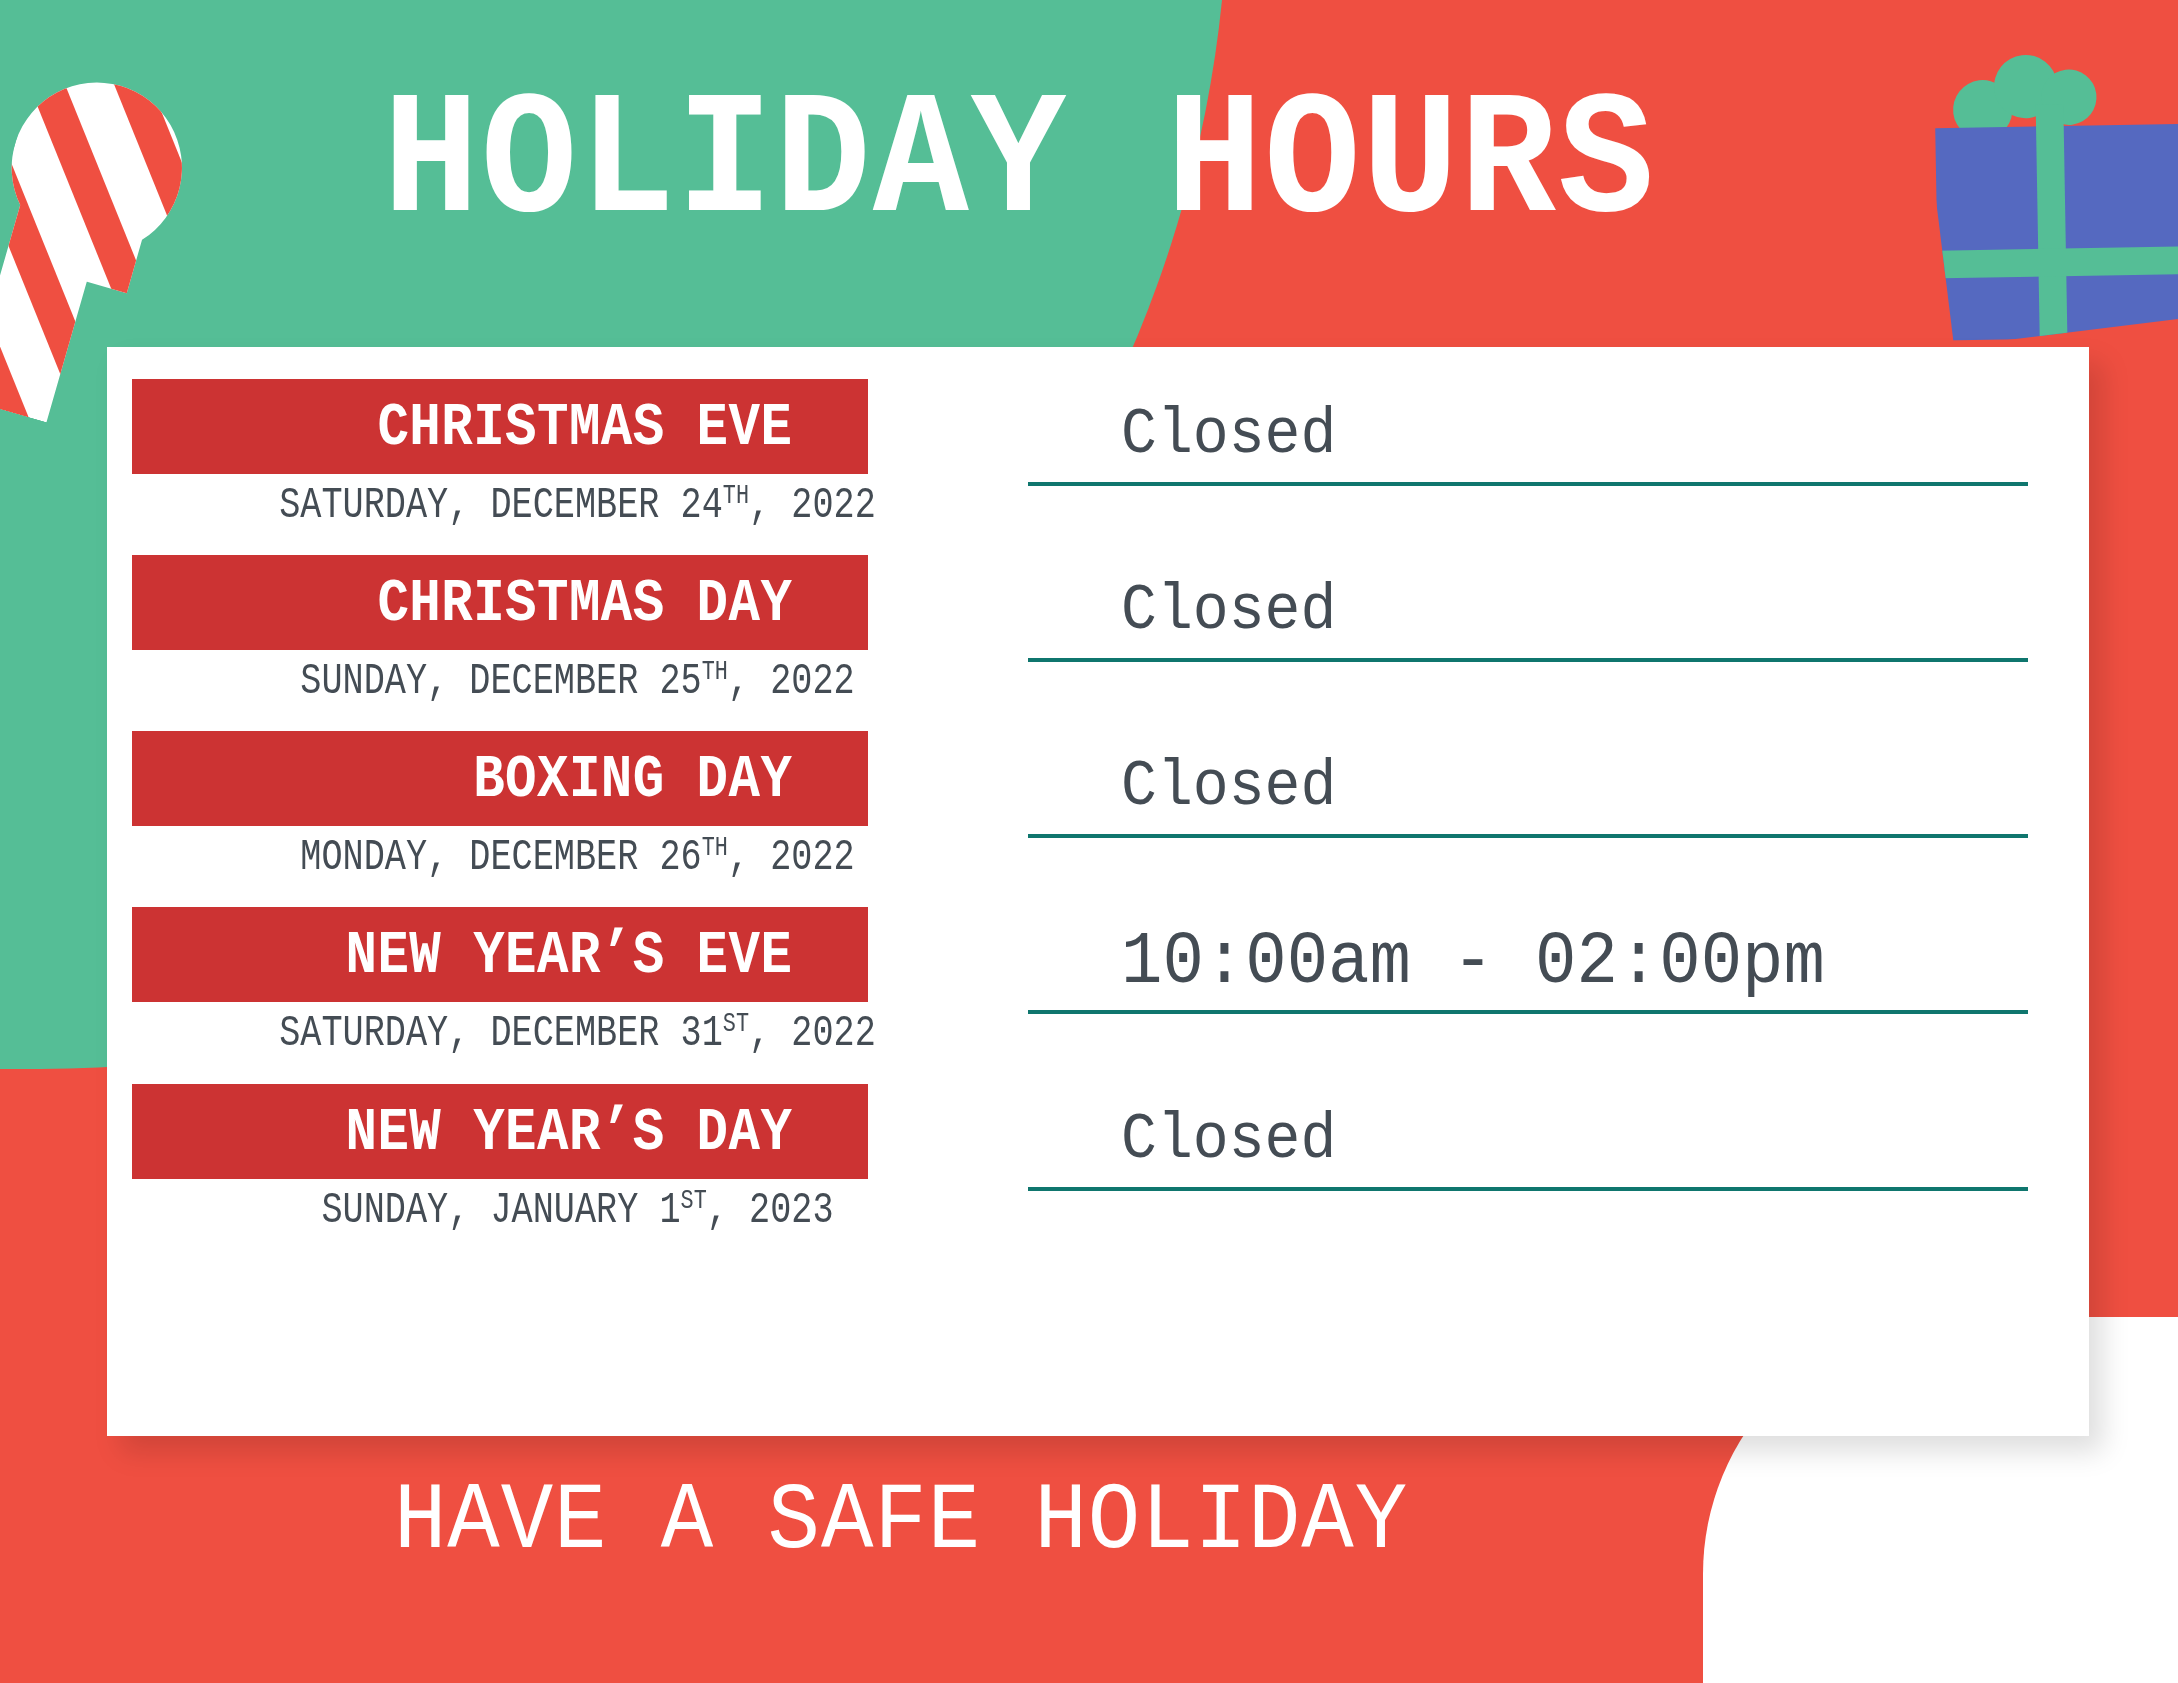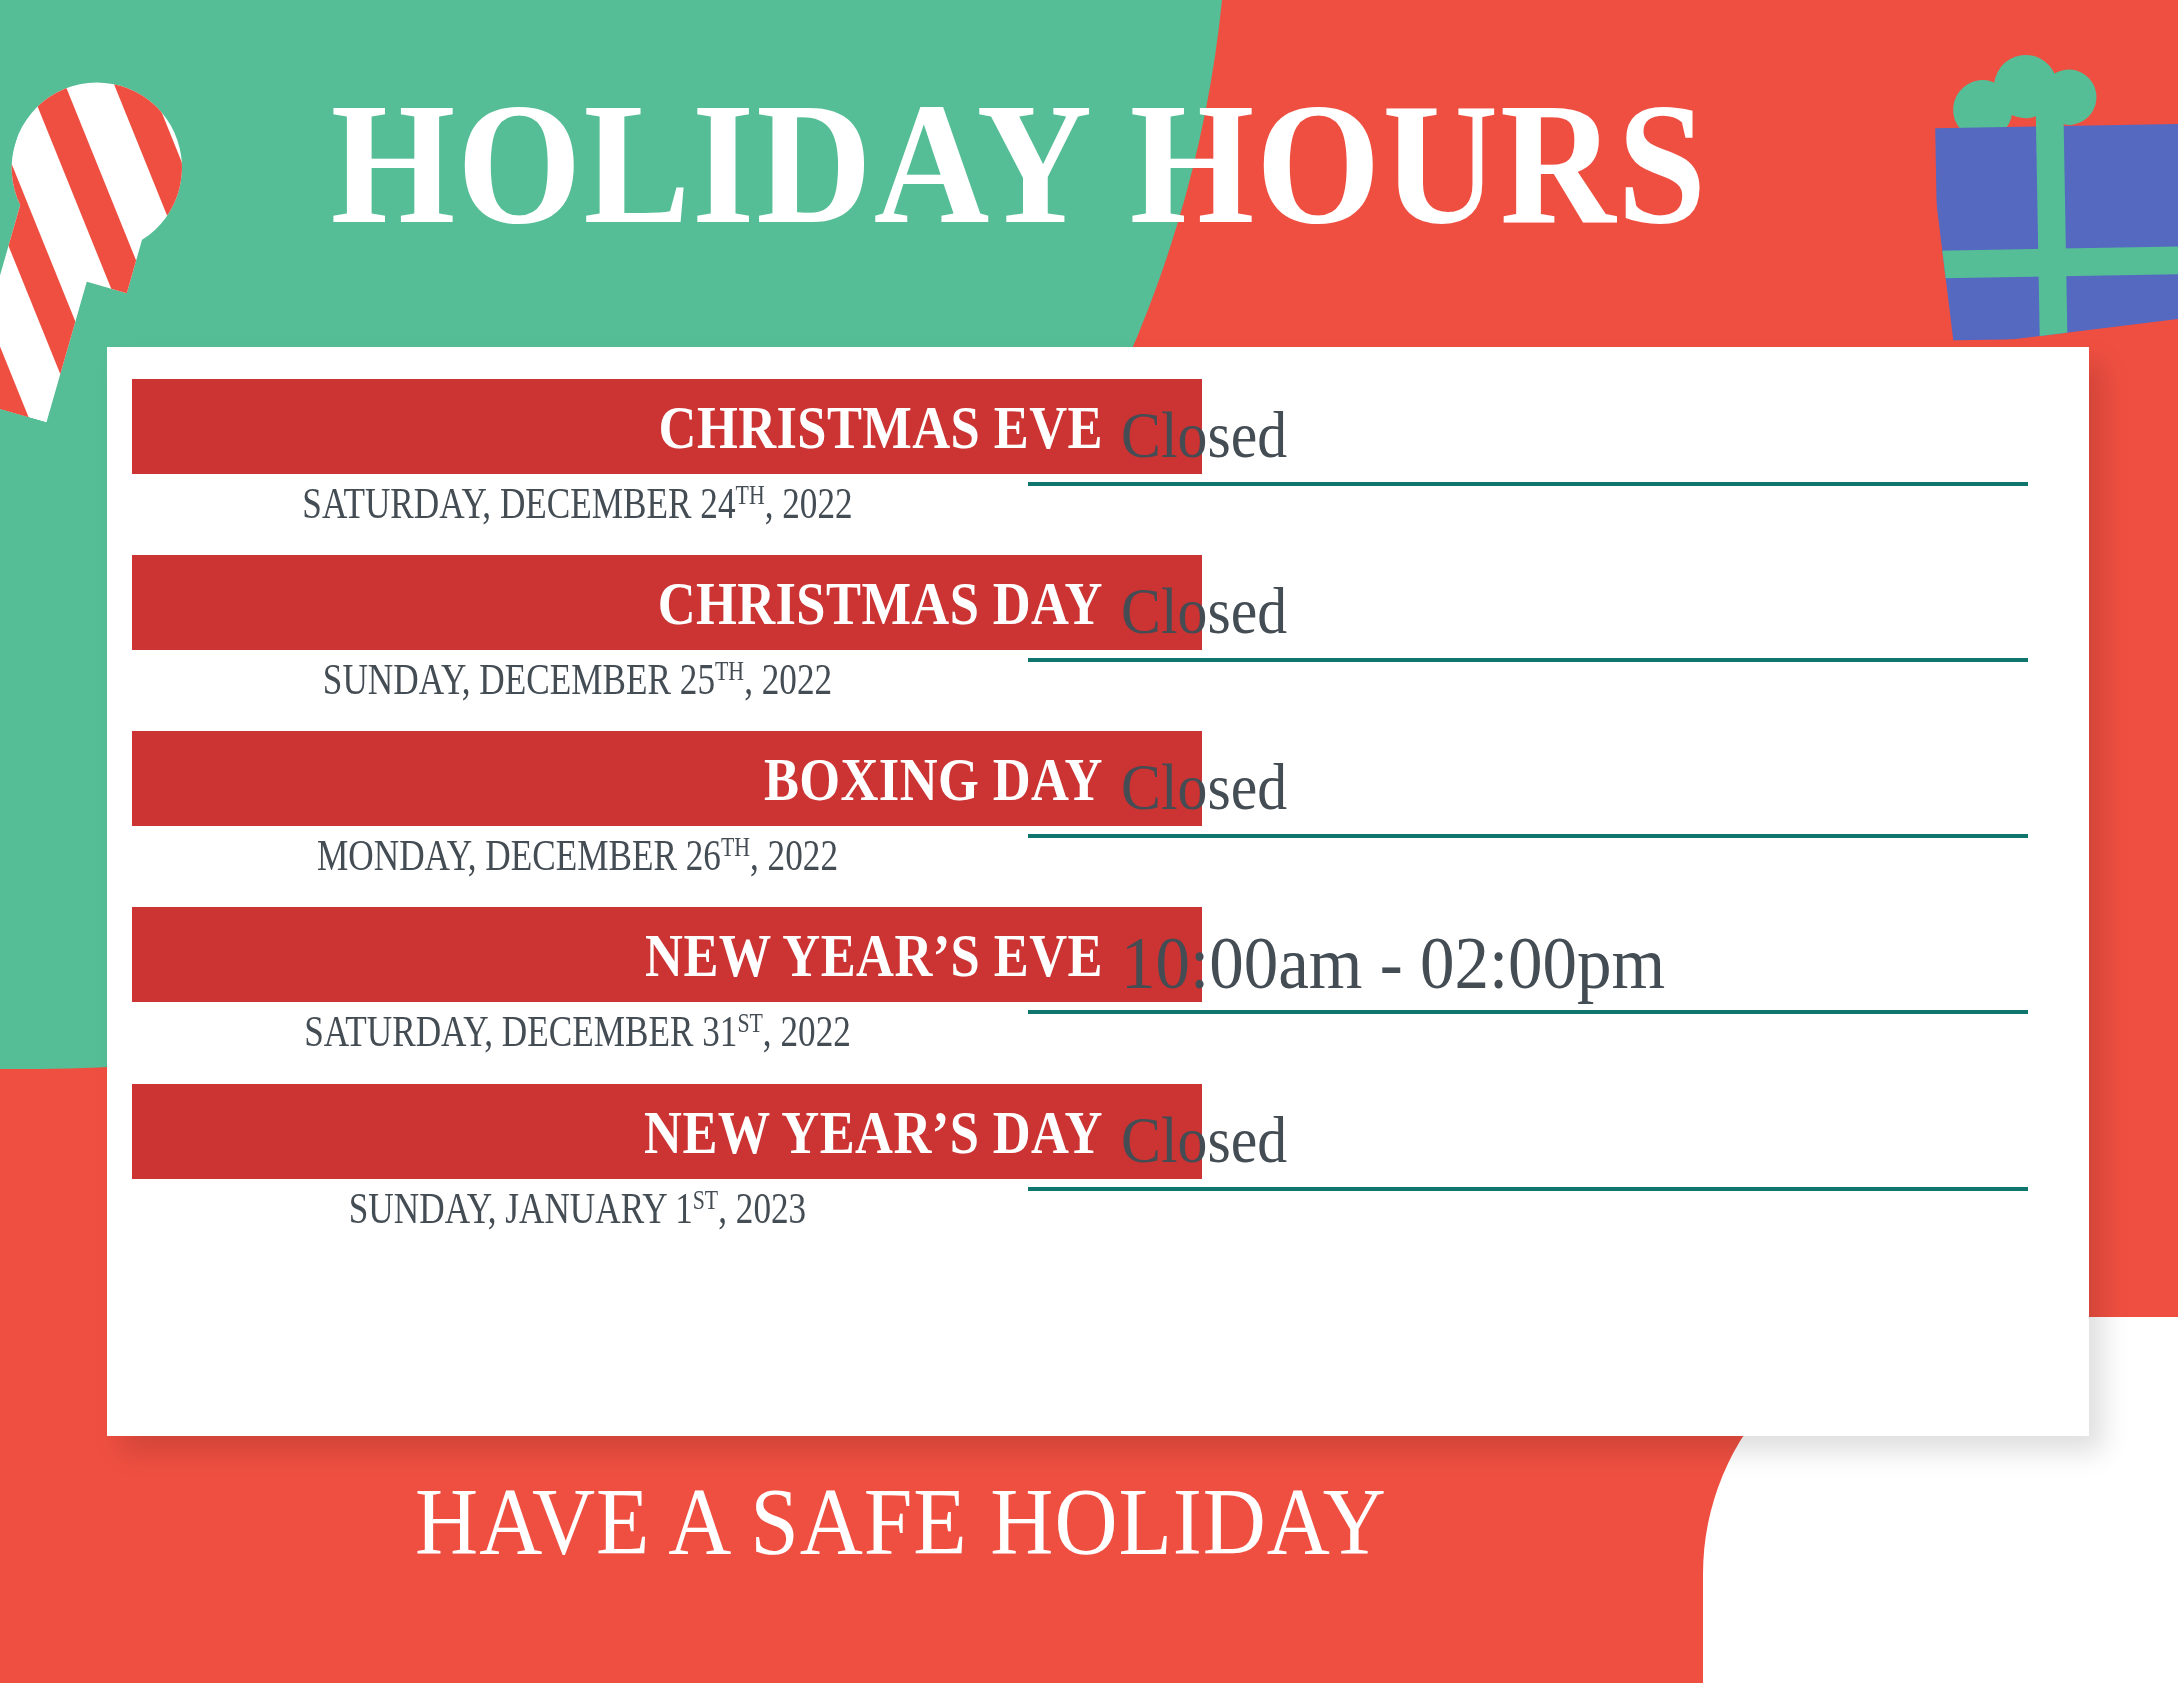--- a/index.html
+++ b/index.html
@@ -6,21 +6,21 @@
     margin: 0;
     padding: 0;
     background: #ffffff;
   }
   .poster {
     position: relative;
     width: 2178px;
     height: 1683px;
     overflow: hidden;
     background: #1d4ed8;
-    font-family: Liberation Serif, serif;
+    font-family: Liberation Mono, monospace;
   }
 
   
   .bg-red {
     position: absolute;
     left: 0; top: 0;
     width: 2178px; height: 1683px;
     background: #EF4F41;
     clip-path: polygon(0 0, 2178px 0, 2178px 1473px, 1861px 1683px, 0 1683px);
   }
@@ -104,21 +104,21 @@
   .row {
     position: absolute;
     left: 0;
     width: 100%;
   }
 
   .band {
     position: absolute;
     left: 25px;
     top: 0;
-    width: 1070px;
+    width: 736px;
     height: 95px;
     background: #CC3333;
   }
   .band-label {
     position: absolute;
     left: 0; right: 26px;
     top: 50%;
     transform: translateY(-50%) scaleX(0.86);
     text-align: right;
     color: #ffffff;

